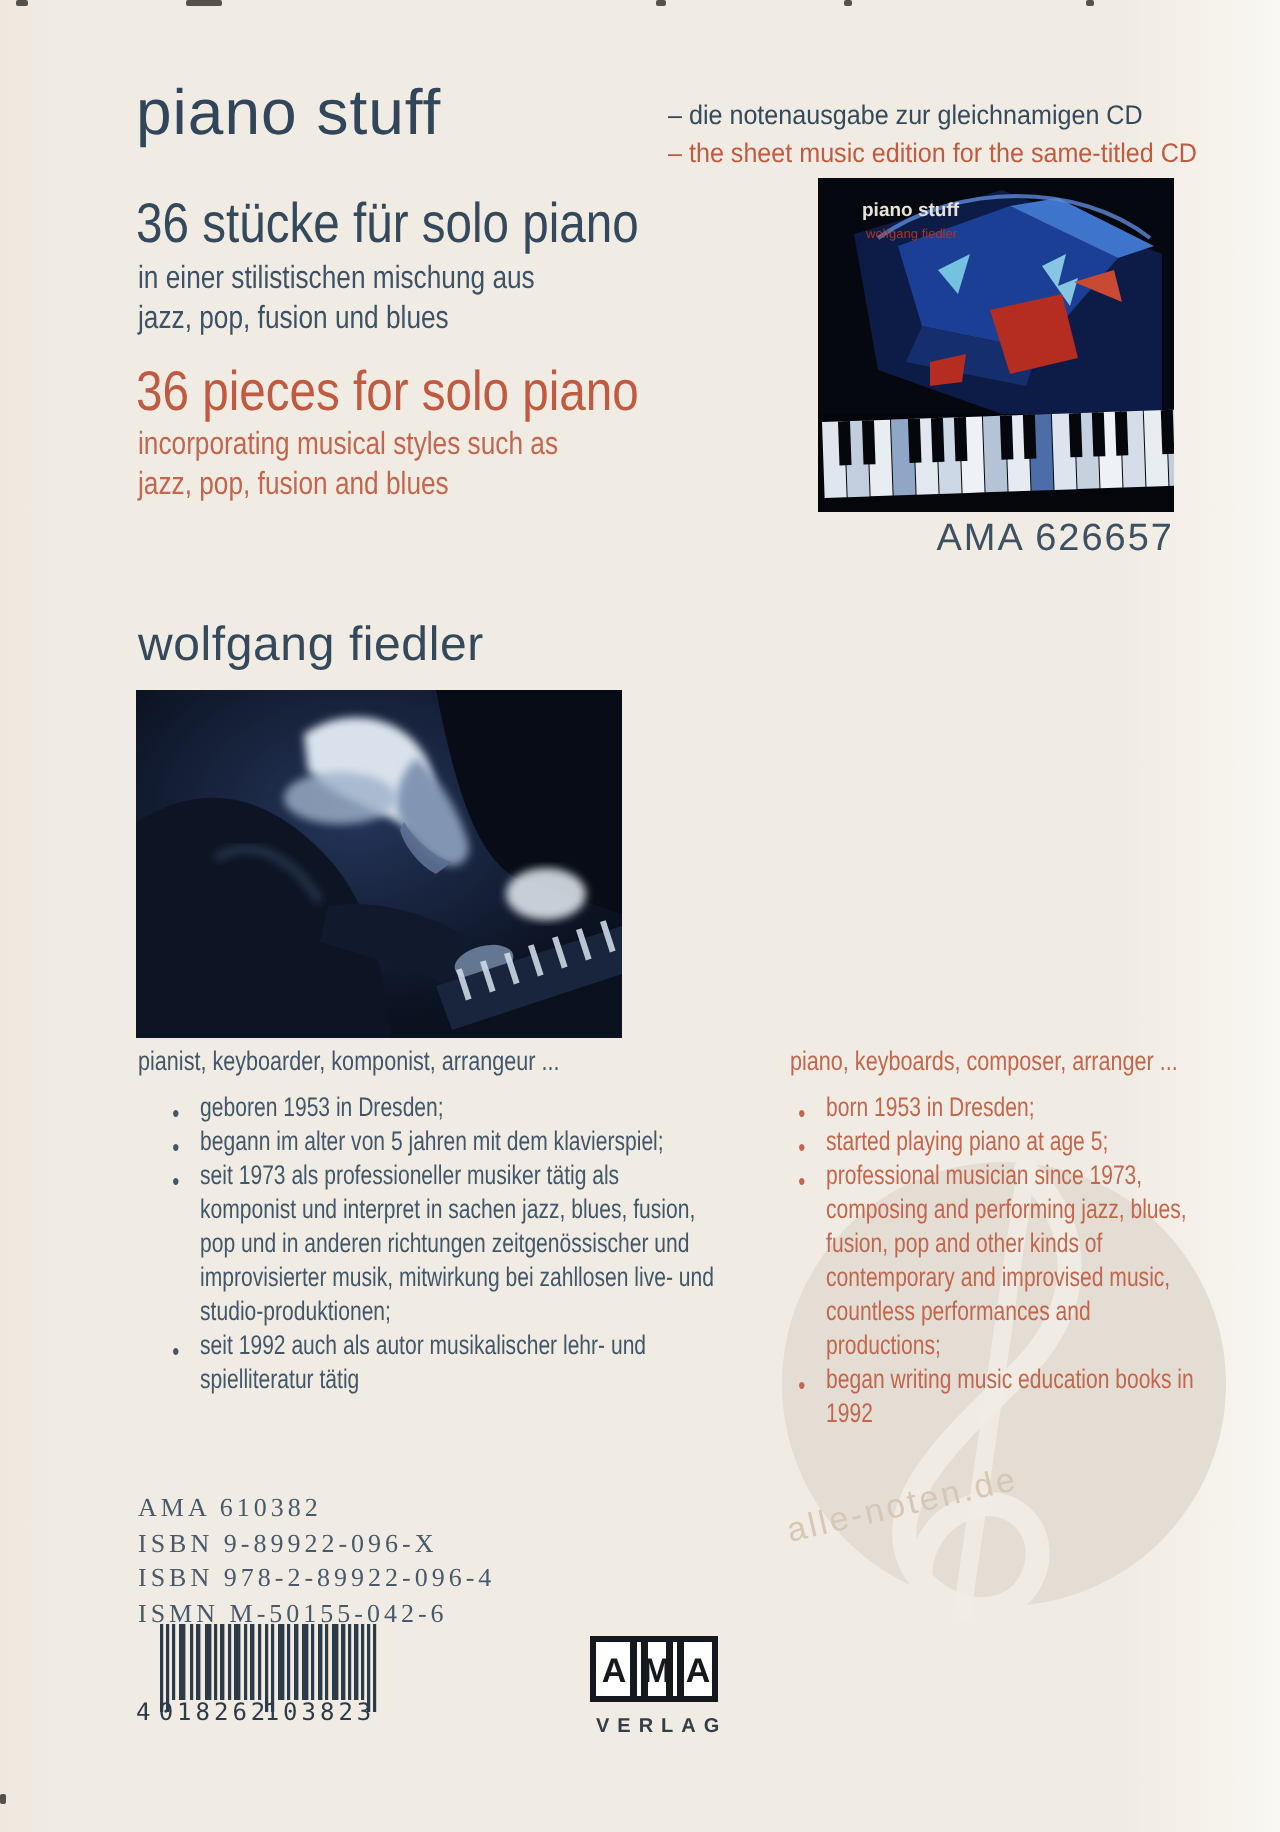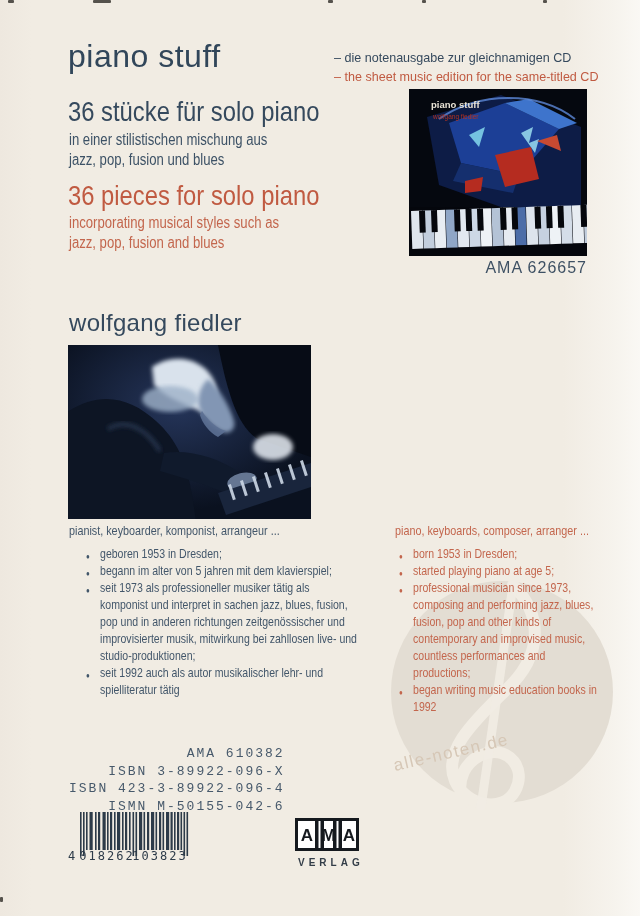--- a/index.html
+++ b/index.html
@@ -16,42 +16,42 @@
 
   .page-title{left:68px;top:38px;font-size:32px;letter-spacing:.5px;color:#31465a;}
   .taglines{left:334px;top:48px;font-size:13.5px;line-height:19px;transform:scaleX(.93);transform-origin:left top;white-space:nowrap;}
 
   .de-heading{left:68px;top:96px;font-size:28px;color:#35495d;transform:scaleX(.85);transform-origin:left top;white-space:nowrap;}
   .de-sub{left:69px;top:130px;font-size:16px;line-height:20px;color:#3d5266;transform:scaleX(.82);transform-origin:left top;white-space:nowrap;}
   .en-heading{left:68px;top:180px;font-size:28px;color:#c05a41;transform:scaleX(.85);transform-origin:left top;white-space:nowrap;}
   .en-sub{left:69px;top:213px;font-size:16px;line-height:20px;color:#c3664d;transform:scaleX(.82);transform-origin:left top;white-space:nowrap;}
 
   .cd-cover{left:409px;top:89px;width:178px;height:167px;}
-  .cd-caption{left:409px;top:259px;width:178px;text-align:right;font-size:16px;letter-spacing:1px;color:#3e5164;}
+  .cd-caption{left:409px;top:259px;width:178px;text-align:right;font-size:19px;letter-spacing:1px;color:#3e5164;}
 
   .artist-name{left:69px;top:309px;font-size:24px;color:#35495d;letter-spacing:.3px;}
   .photo{left:68px;top:345px;width:243px;height:174px;}
 
   .roles{top:523px;font-size:13.5px;transform:scaleX(.8);transform-origin:left top;white-space:nowrap;}
   .roles-de{left:69px;color:#42566a;}
   .roles-en{left:395px;color:#c3664d;}
 
   ul.bio{list-style:none;margin:0;padding:0;font-size:13.5px;line-height:17px;transform:scaleX(.78);transform-origin:left top;}
   ul.bio li{position:relative;padding-left:18px;margin:0;}
   ul.bio li::before{content:"●";position:absolute;left:0;top:3px;font-size:8px;}
   .bio-de{left:86px;top:545px;width:350px;color:#42566a;}
   .bio-de li::before{color:#42566a;}
   .bio-en{left:399px;top:545px;width:260px;color:#c3664d;}
   .bio-en li::before{color:#c3664d;}
 
   .watermark{left:385px;top:575px;width:235px;height:235px;z-index:0;}
   .content{position:relative;z-index:2;}
 
-  .codes{left:69px;top:745px;font-family:Liberation Mono, monospace;
-         font-size:13px;letter-spacing:2px;line-height:17.5px;color:#47596b;text-align:right;}
+  .codes{left:69px;top:745px;font-family:Liberation Serif, serif;
+         font-size:13px;letter-spacing:2px;line-height:17.5px;color:#47596b;}
   .barcode{left:64px;top:810px;width:140px;height:54px;}
   .publisher{left:294px;top:818px;width:66px;text-align:center;}
   .publisher-caption{font-size:10px;letter-spacing:4px;color:#333d48;margin-top:1px;padding-left:4px;font-weight:bold;}
 </style>
 </head>
 <body>
 
 <div class="page">
 
   <div class="artifact" style="left:8px;width:6px;"></div>
@@ -184,22 +184,22 @@
       </ul>
     <ul class="abs bio bio-en">
         <li>born 1953 in Dresden;</li>
         <li>started playing piano at age 5;</li>
         <li>professional musician since 1973, composing and performing jazz, blues, fusion, pop and other kinds of contemporary and improvised music, countless performances and productions;</li>
         <li>began writing music education books in 1992</li>
       </ul>
 
     <div class="abs codes">
       <div>AMA 610382</div>
-      <div>ISBN 3-89922-096-X</div>
-      <div>ISBN 423-3-89922-096-4</div>
+      <div>ISBN 9-89922-096-X</div>
+      <div>ISBN 978-2-89922-096-4</div>
       <div>ISMN M-50155-042-6</div>
     </div>
 
     <svg class="abs barcode" viewBox="0 0 140 54">
       <g fill="#2d3b49">
         <rect x="16" y="2" width="1.6" height="44"></rect>
         <rect x="19" y="2" width="1.6" height="44"></rect>
         <rect x="22" y="2" width="1.6" height="38"></rect>
         <rect x="25.5" y="2" width="3.2" height="38"></rect>
         <rect x="31" y="2" width="1.6" height="38"></rect>

